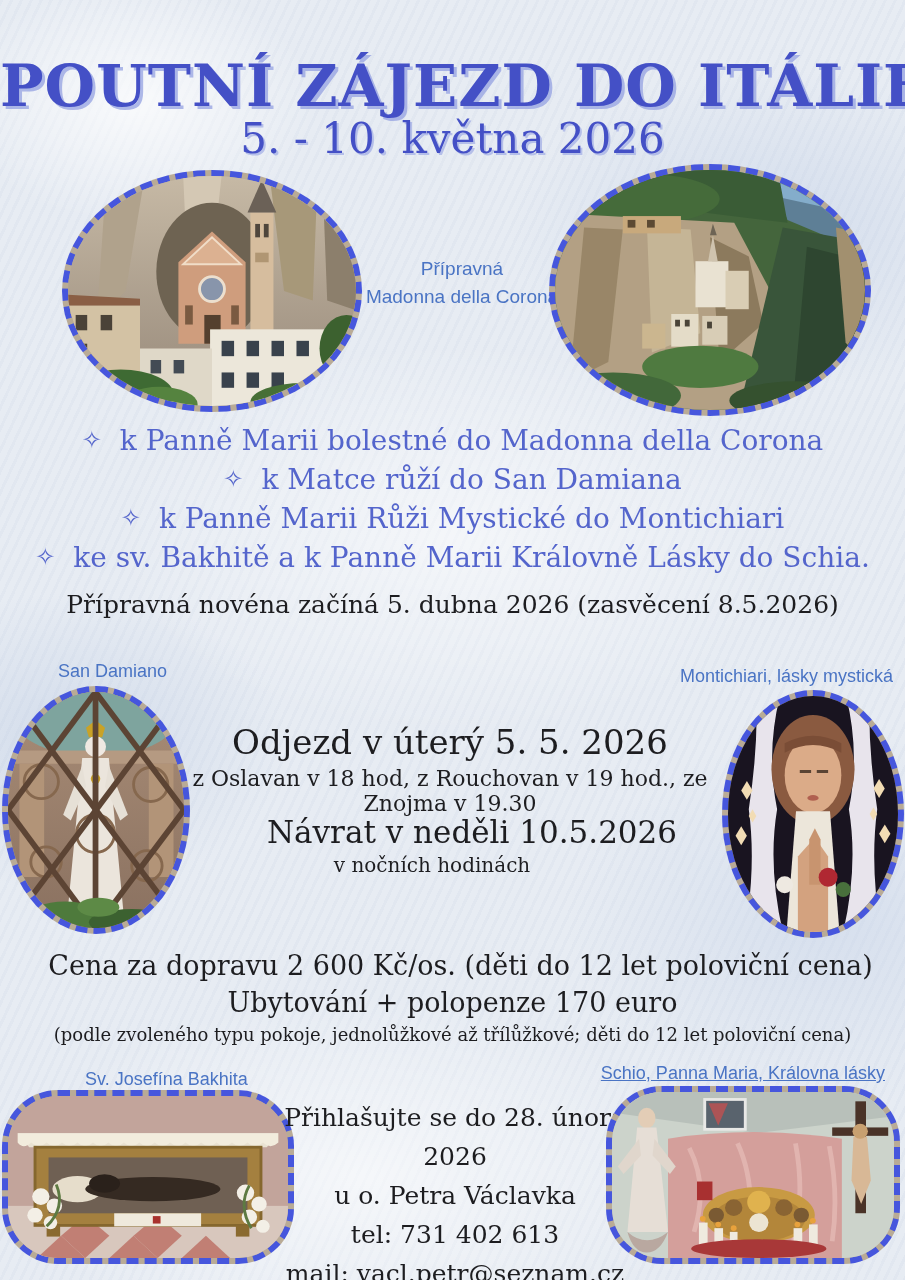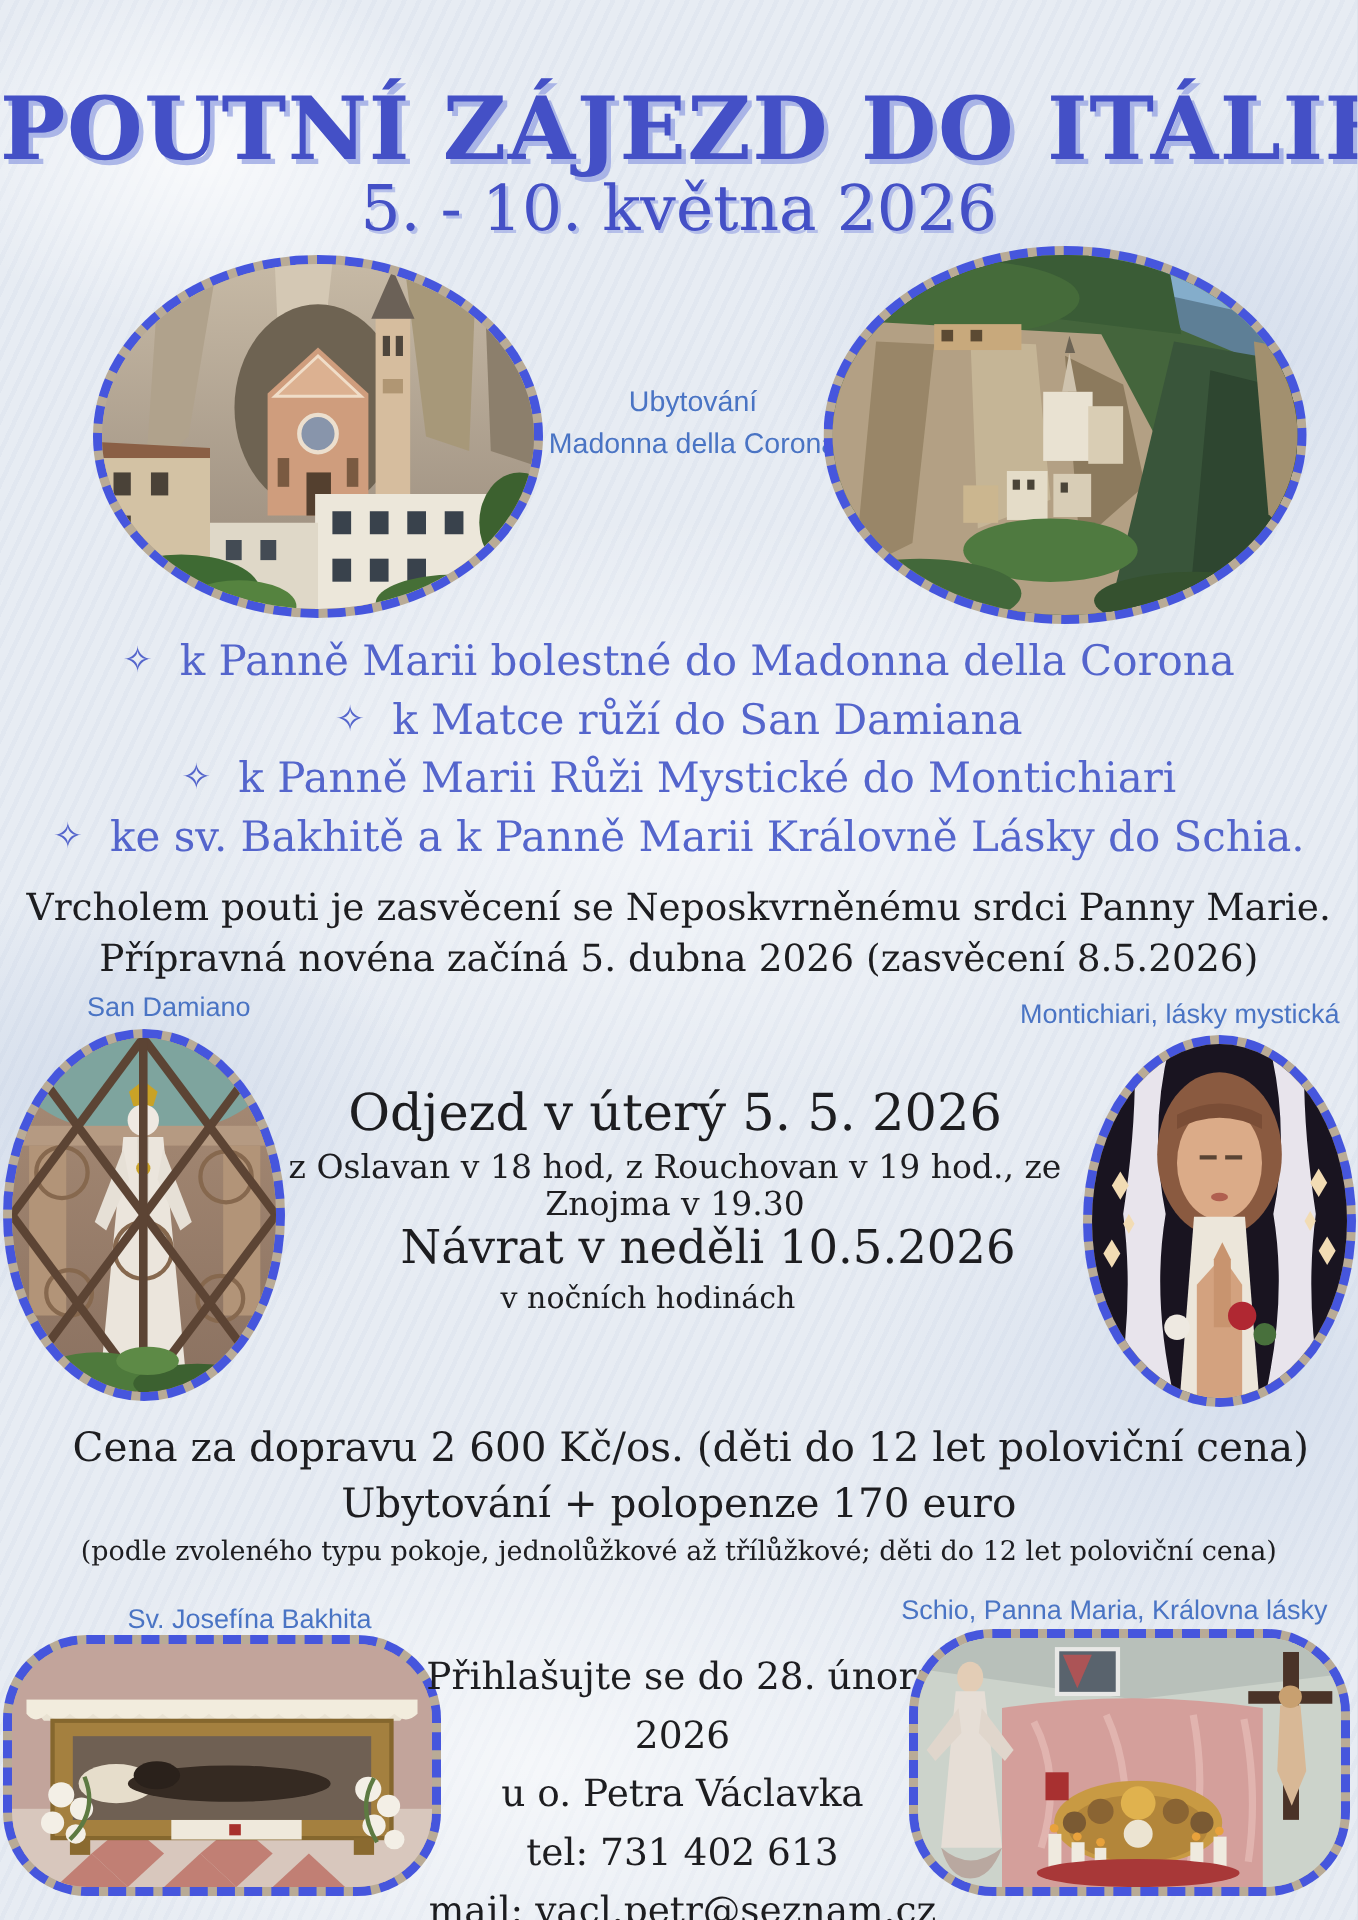--- a/index.html
+++ b/index.html
@@ -106,21 +106,21 @@
       <rect x="86" y="192" width="11" height="14" fill="#434b54"></rect>
       <rect x="110" y="192" width="11" height="14" fill="#434b54"></rect>
       <ellipse cx="55" cy="228" rx="55" ry="26" fill="#3e6a33"></ellipse>
       <ellipse cx="95" cy="238" rx="40" ry="18" fill="#55833f"></ellipse>
       <ellipse cx="245" cy="236" rx="55" ry="20" fill="#466f36"></ellipse>
       <ellipse cx="290" cy="180" rx="28" ry="35" fill="#3c612f"></ellipse>
     </svg>
   </div>
 
   <div class="caption abs ctr" style="left:342px;top:255px;width:240px;font-size:19px;">
-    <div>Ubytování</div>
+    <div>Přípravná</div>
     <div>Madonna della Corona</div>
   </div>
 
   <div class="photo oval abs" style="left:549px;top:164px;width:322px;height:252px;">
     <svg viewBox="0 0 320 250" preserveAspectRatio="none">
       <rect width="320" height="250" fill="#44653c"></rect>
       <polygon points="190,0 320,0 320,70 230,40" fill="#84adcb"></polygon>
       <polygon points="230,28 320,48 320,86 240,52" fill="#5e7f96"></polygon>
       <polygon points="0,0 230,0 240,55 120,40 0,50" fill="#3a5c36"></polygon>
       <ellipse cx="90" cy="30" rx="80" ry="26" fill="#456b3a"></ellipse>
@@ -163,21 +163,20 @@
       <span class="sparkle">✧</span>
       <span>k Panně Marii Růži Mystické do Montichiari</span>
     </div>
     <div class="row">
       <span class="sparkle">✧</span>
       <span>ke sv. Bakhitě a k Panně Marii Královně Lásky do Schia.</span>
     </div>
   </div>
 
   <div id="consecration" class="abs ctr blacktext">
-    <div>Vrcholem pouti je zasvěcení se Neposkvrněnému srdci Panny Marie.</div>
     <div>Přípravná novéna začíná 5. dubna 2026 (zasvěcení 8.5.2026)</div>
   </div>
 
   <div class="caption abs" style="left:58px;top:658px;">San Damiano</div>
   <div class="caption abs" style="right:12px;top:663px;">Montichiari, lásky mystická</div>
 
   <div class="photo oval abs" style="left:2px;top:686px;width:188px;height:248px;">
     <svg viewBox="0 0 185 250" preserveAspectRatio="none">
       <defs>
         <linearGradient id="stone" x1="0" y1="0" x2="0" y2="1">
@@ -248,21 +247,21 @@
   <div id="departure-title" class="abs ctr blacktext">Odjezd v úterý 5. 5. 2026</div>
   <div id="departure-detail" class="abs ctr blacktext">z Oslavan v 18 hod, z Rouchovan v 19 hod., ze Znojma v 19.30</div>
   <div id="return-title" class="abs ctr blacktext">Návrat v neděli 10.5.2026</div>
   <div id="return-detail" class="abs ctr blacktext">v nočních hodinách</div>
 
   <div id="price-transport" class="abs ctr blacktext">Cena za dopravu 2 600 Kč/os. (děti do 12 let poloviční cena)</div>
   <div id="price-accommodation" class="abs ctr blacktext">Ubytování + polopenze 170 euro</div>
   <div id="price-note" class="abs ctr blacktext">(podle zvoleného typu pokoje, jednolůžkové až třílůžkové; děti do 12 let poloviční cena)</div>
 
   <div class="caption abs" style="left:85px;top:1066px;">Sv. Josefína Bakhita</div>
-  <div class="caption abs" style="right:20px;top:1060px;">Schio, Panna Maria, Královna lásky</div>
+  <div class="caption abs" style="right:20px;top:1060px;text-decoration:underline;">Schio, Panna Maria, Královna lásky</div>
 
   <div class="photo rrect abs" style="left:2px;top:1090px;width:292px;height:174px;">
     <svg viewBox="0 0 290 174" preserveAspectRatio="none">
       <rect width="290" height="120" fill="#c2a49b"></rect>
       <rect y="118" width="290" height="56" fill="#d8c7bd"></rect>
       <g fill="#c17f74">
         <polygon points="30,174 55,150 80,174"></polygon>
         <polygon points="105,174 130,150 155,174"></polygon>
         <polygon points="180,174 205,150 230,174"></polygon>
         <polygon points="55,150 80,128 105,150 80,174"></polygon>

